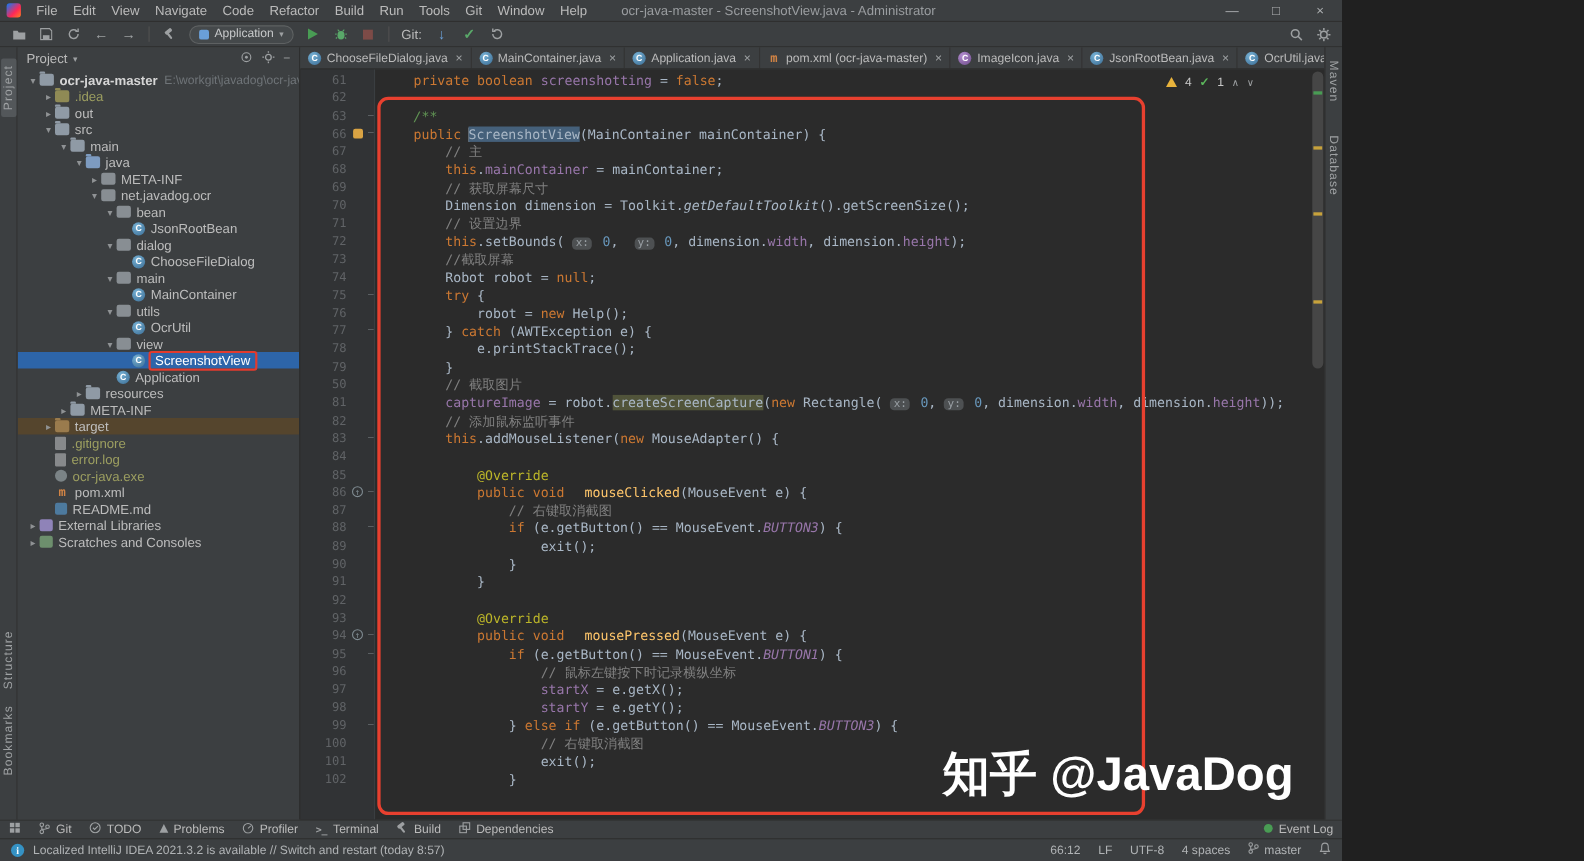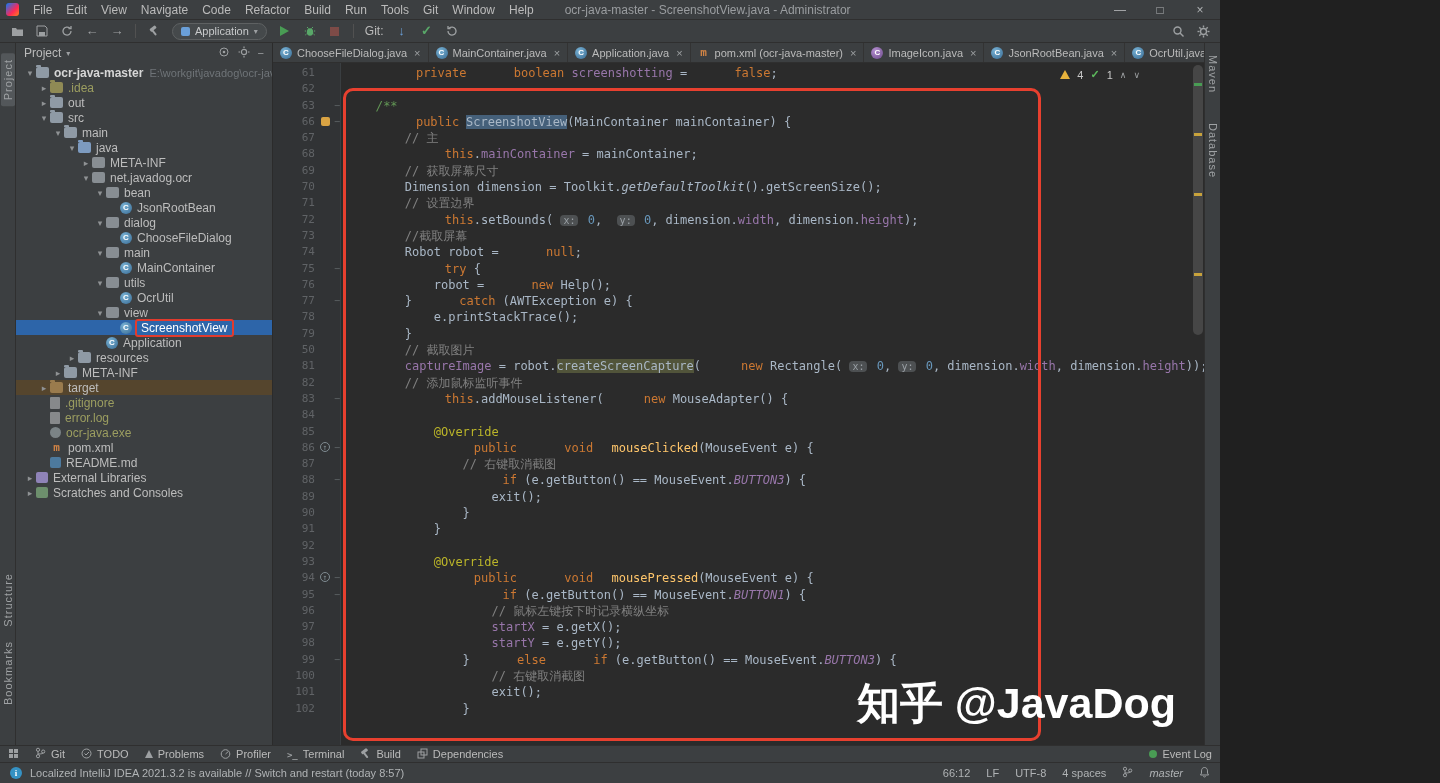--- a/index.html
+++ b/index.html
@@ -97,21 +97,21 @@
   #code-lines { position:absolute; left:0; top:2px; right:0; }
   .cl { position:relative; height:16.3px; line-height:16.3px; white-space:pre; padding-left:74px;
         font-family:"DejaVu Sans Mono","Liberation Mono",monospace; font-size:12px; color:#a9b7c6; }
   .ln { position:absolute; left:0; top:0; width:42px; text-align:right; color:#606366; font-size:11px; }
   .fold { position:absolute; left:59px; top:0; width:10px; color:#5f6467; font-size:10px; text-align:center; }
   .gic-bulb { position:absolute; left:48px; top:3px; width:9px; height:9px; background:#d9a343; border-radius:2px; }
   .gic-ovr { position:absolute; left:47px; top:2px; width:10px; height:10px; border:1px solid #7f8b91;
              border-radius:50%; color:#7f8b91; font-size:8px; line-height:9px; text-align:center; }
   .caret { display:inline-block; width:0; border-left:1.5px solid #dcdcdc; height:13px;
            vertical-align:text-bottom; margin:0 -0.75px; }
-  .tk-kw { color:#cc7832;margin-left:40px; } .tk-p { color:#a9b7c6; } .tk-com { color:#808080; }
+  .tk-kw { color:#cc7832; } .tk-p { color:#a9b7c6; } .tk-com { color:#808080; }
   .tk-doc { color:#629755; font-style:italic; } .tk-ann { color:#bbb529; }
   .tk-f { color:#9876aa; } .tk-sf { color:#9876aa; font-style:italic; }
   .tk-num { color:#6897bb; } .tk-m { color:#ffc66b;margin-left:11px; } .tk-st { font-style:italic; }
   .tk-hint { background:#4d5052; color:#9aa0a5; border-radius:4px; padding:0 3px; font-size:10px; margin-right:2px; }
   .tk-hl { background:#51543a; } .tk-selhl { background:#45607a; }
 
   .anno-box { position:absolute; left:70px; top:25px; width:698px; height:653px;
               border:3px solid #e8402f; border-radius:10px; pointer-events:none; z-index:5; }
   #watermark { position:absolute; top:612px; right:28px; font-size:43px; font-weight:700; color:#ffffff;
                z-index:6; white-space:nowrap; font-family:"Liberation Sans","DejaVu Sans",sans-serif; }
@@ -129,21 +129,21 @@
   #bottom-bar { height:17px; background:#3c3f41; border-top:1px solid #2f2f2f; display:flex;
                 align-items:center; padding:0 8px; gap:16px; font-size:11px; color:#bbbbbb; }
   .bb-item { display:flex; align-items:center; gap:5px; }
   #bb-right { margin-left:auto; display:flex; gap:10px; align-items:center; }
   #status-bar { height:20px; background:#3c3f41; border-top:1px solid #2f2f2f; display:flex;
                 align-items:center; padding:0 10px; font-size:11px; color:#b0b3b5; gap:8px; }
   .info-ico { width:12px; height:12px; border-radius:50%; background:#3592c4; color:#fff;
               font:700 9px/12px "Liberation Serif",serif; text-align:center; flex:none; }
   #status-right { margin-left:auto; display:flex; align-items:center; gap:16px; }
   .st-item { white-space:nowrap; }
-  .branch-group { display:flex; align-items:center; gap:16px;font-style:italic; }
+  .branch-group { display:flex; align-items:center; gap:4px; }
 </style>
 </head>
 <body>
 
 <div id="app">
 
   <div id="titlebar">
     <span id="app-icon"></span>
     <div id="menu-items"><span class="menu-item">File</span><span class="menu-item">Edit</span><span class="menu-item">View</span><span class="menu-item">Navigate</span><span class="menu-item">Code</span><span class="menu-item">Refactor</span><span class="menu-item">Build</span><span class="menu-item">Run</span><span class="menu-item">Tools</span><span class="menu-item">Git</span><span class="menu-item">Window</span><span class="menu-item">Help</span></div>
     <div id="title">ocr-java-master - ScreenshotView.java - Administrator</div>

